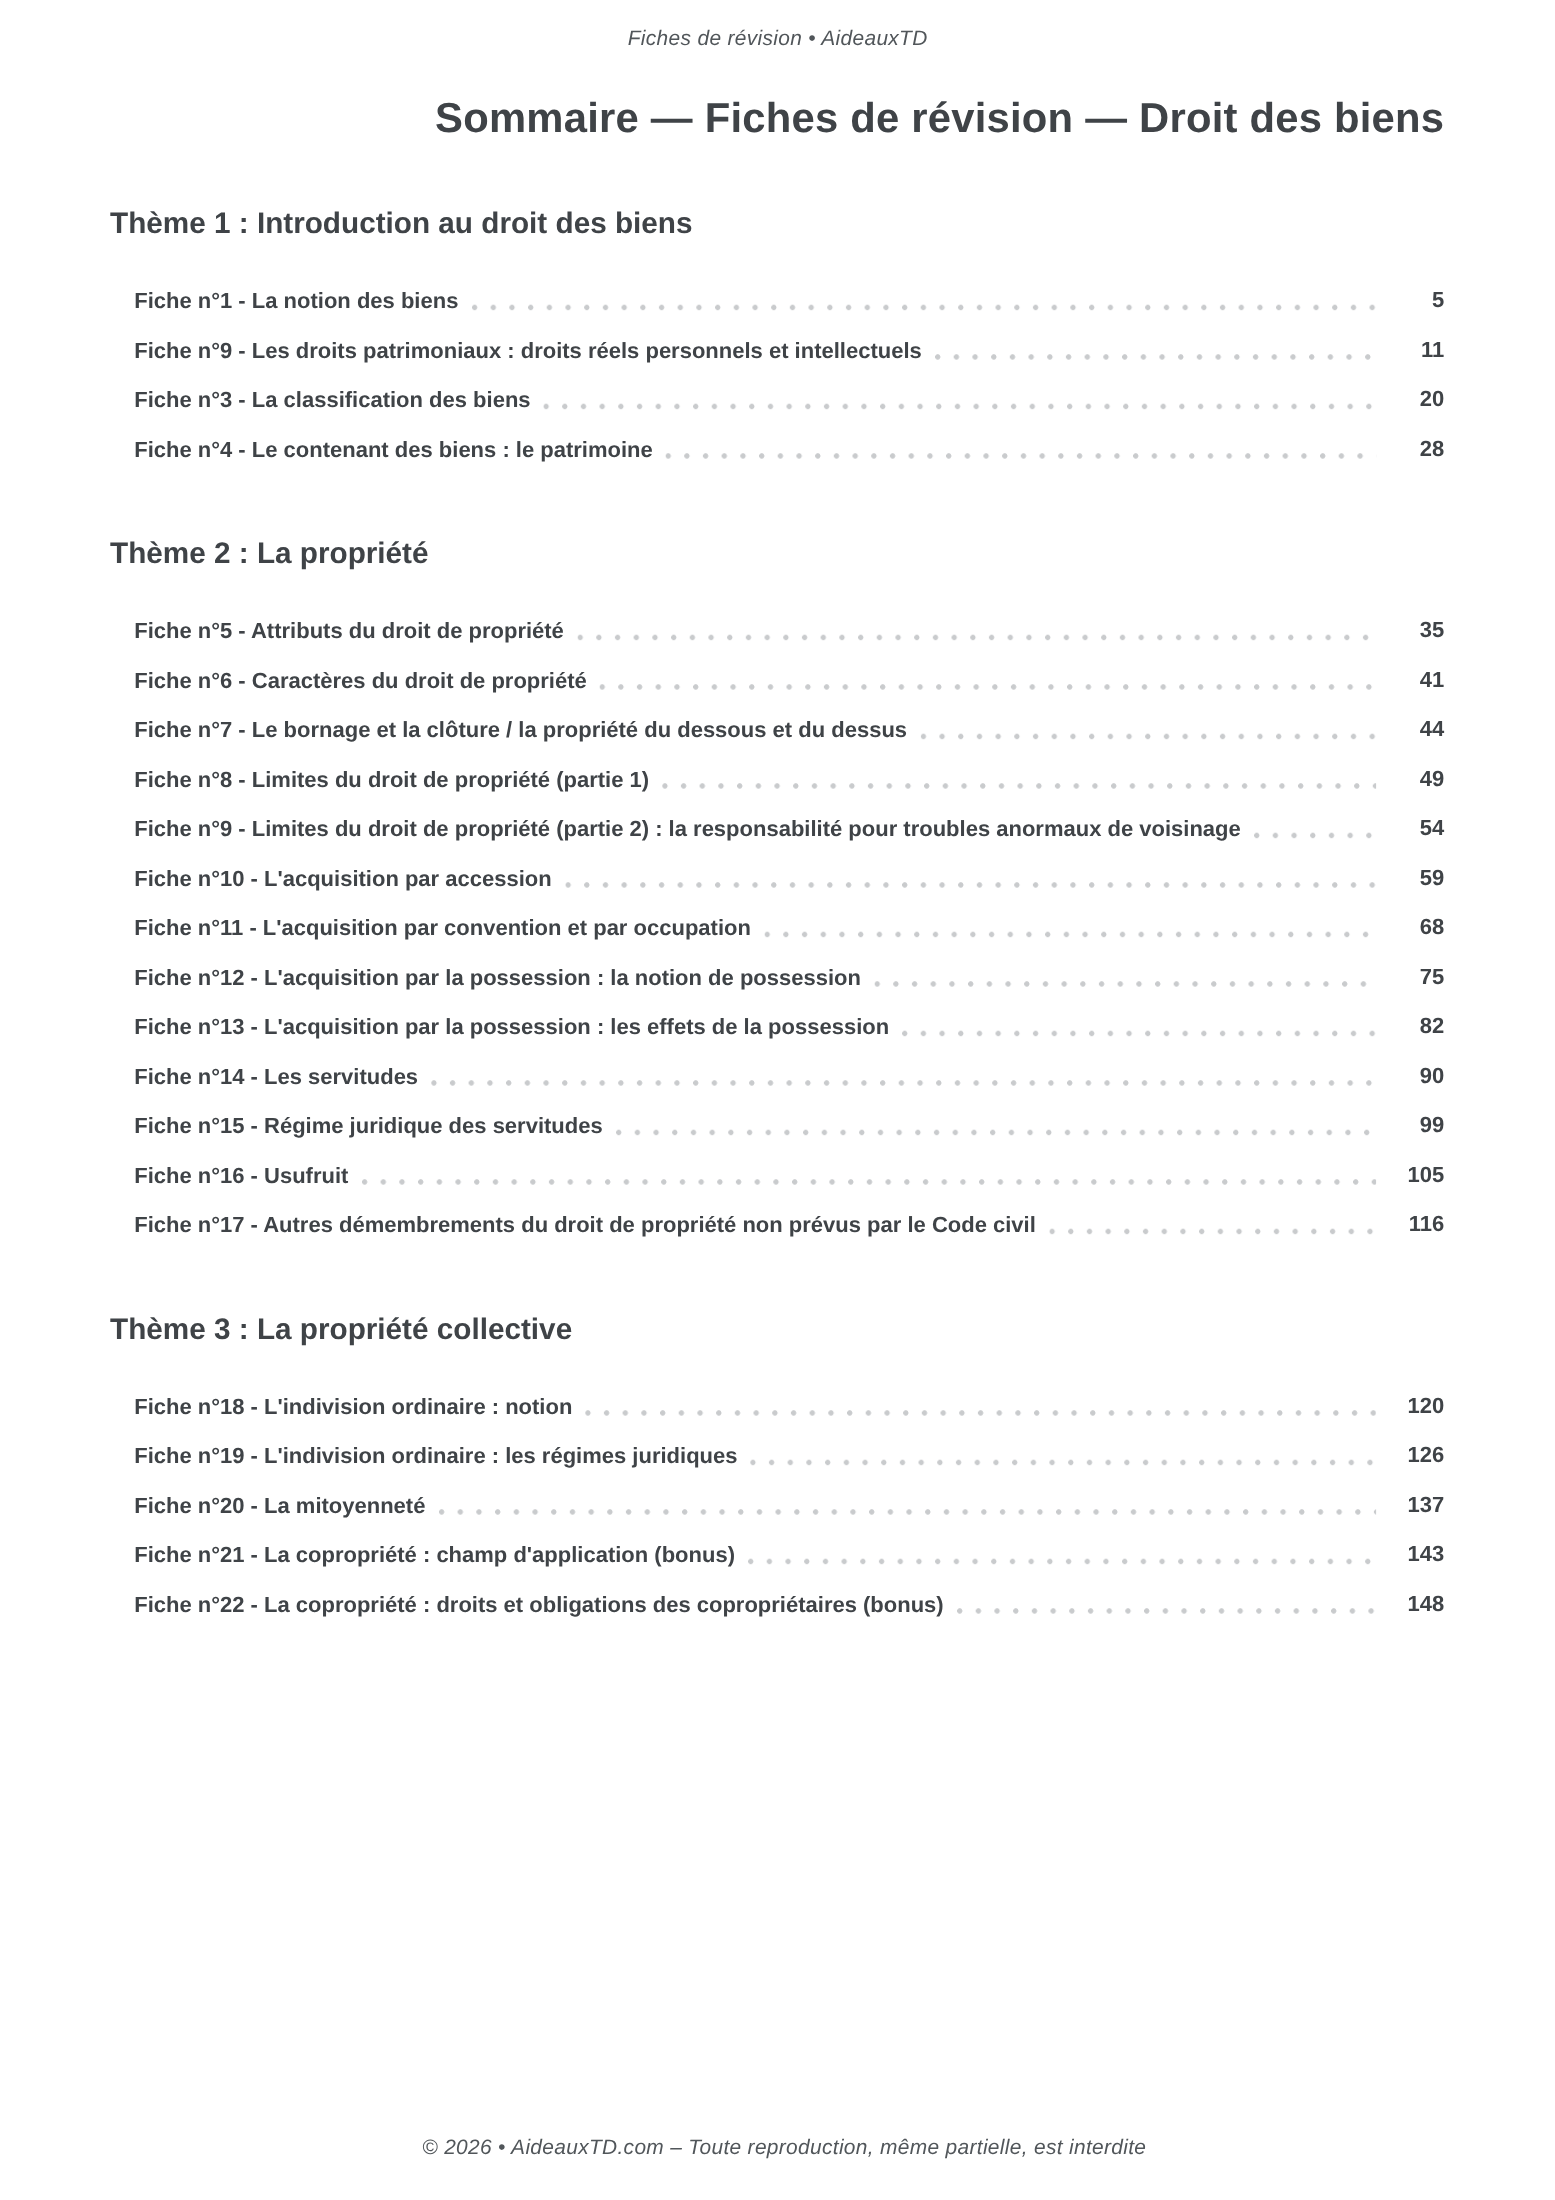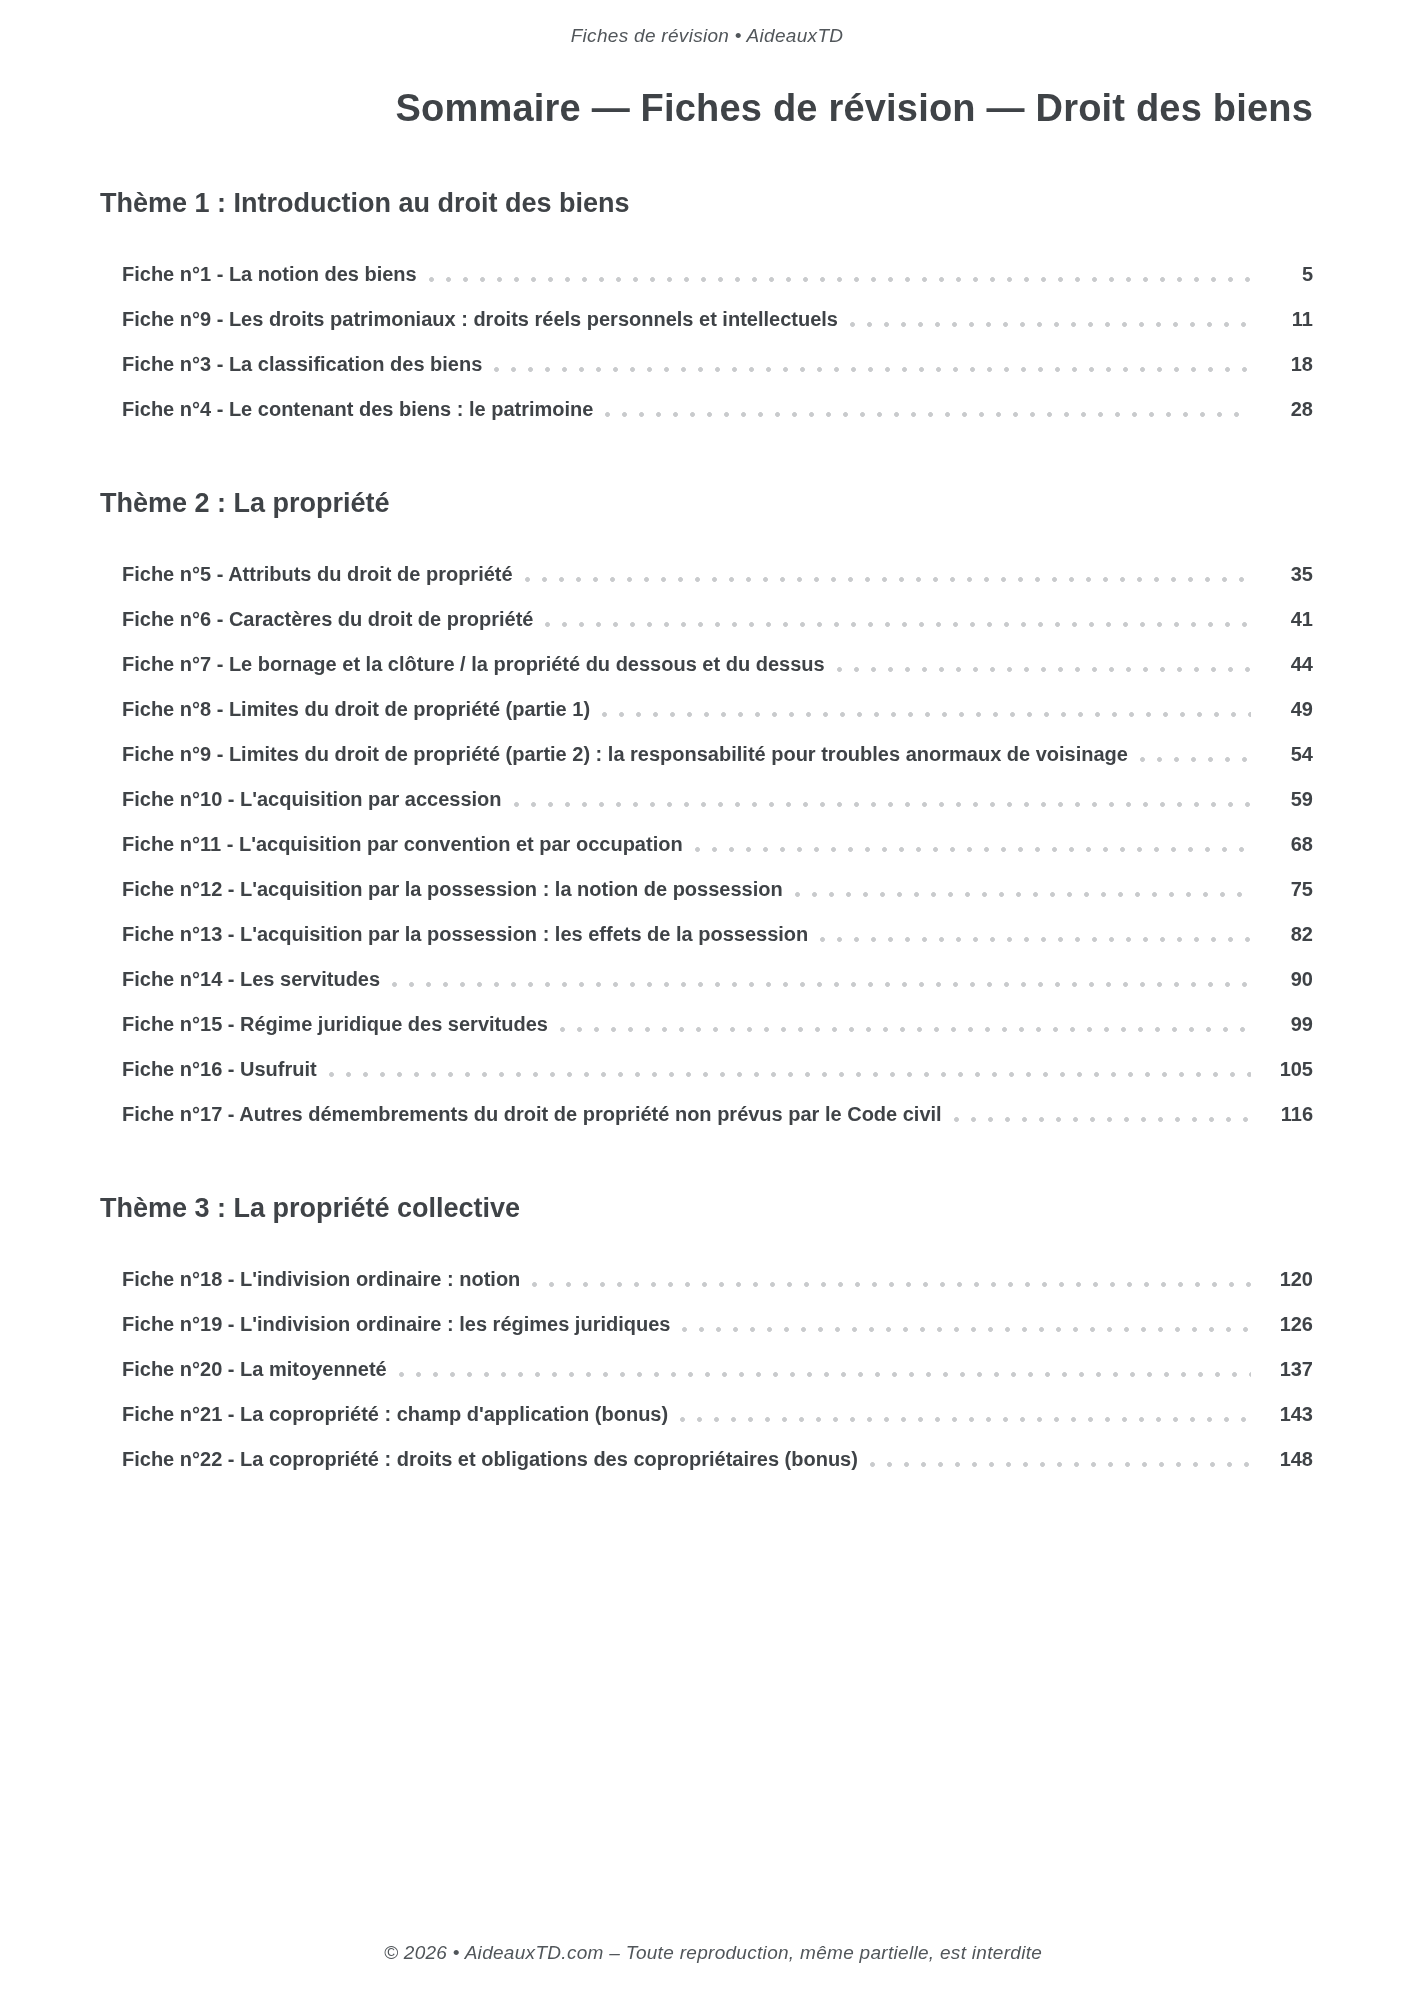--- a/index.html
+++ b/index.html
@@ -115,21 +115,21 @@
 
   <div class="toc-row">
     <span class="toc-label">Fiche n°9 - Les droits patrimoniaux : droits réels personnels et intellectuels</span>
     <span class="toc-leader"></span>
     <span class="toc-num">11</span>
   </div>
 
   <div class="toc-row">
     <span class="toc-label">Fiche n°3 - La classification des biens</span>
     <span class="toc-leader"></span>
-    <span class="toc-num">18</span>
+    <span class="toc-num">20</span>
   </div>
 
   <div class="toc-row">
     <span class="toc-label">Fiche n°4 - Le contenant des biens : le patrimoine</span>
     <span class="toc-leader"></span>
     <span class="toc-num">28</span>
   </div>
 </div>
   </section>
 

